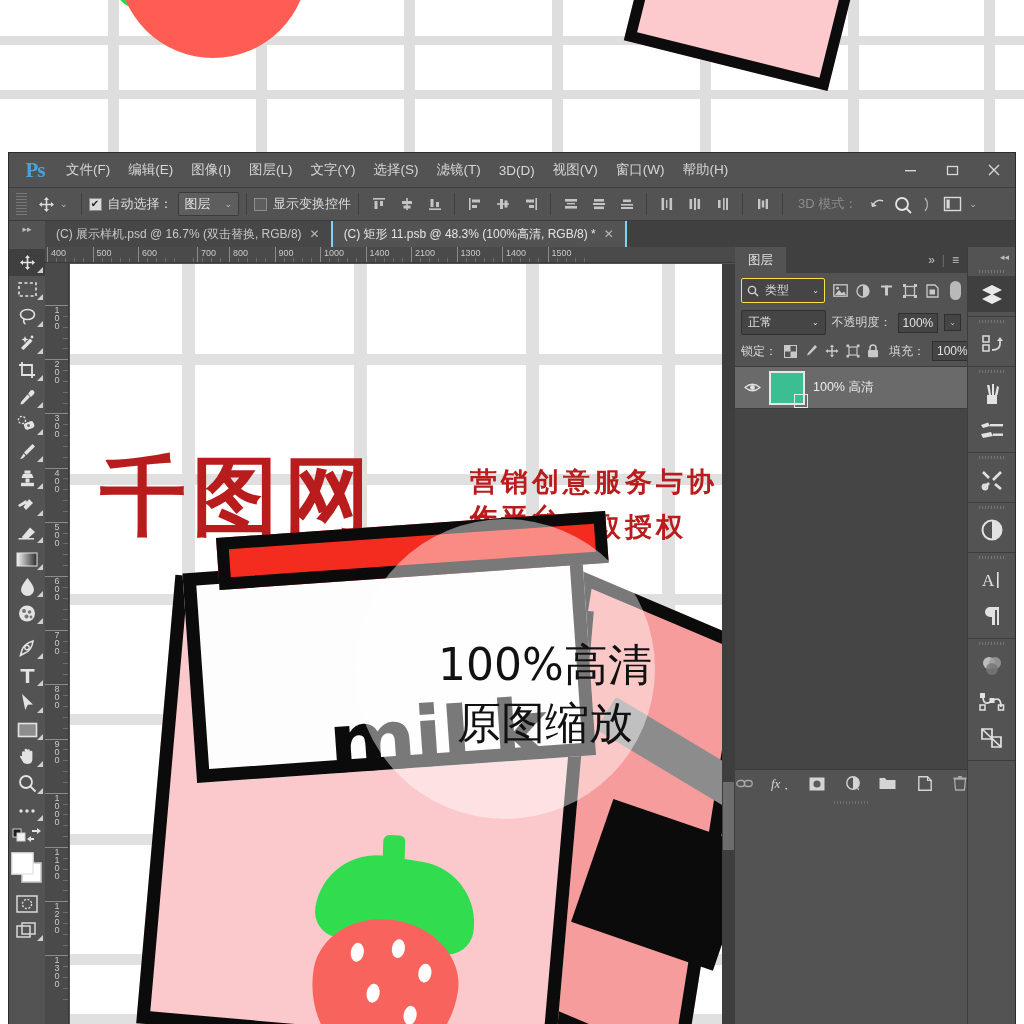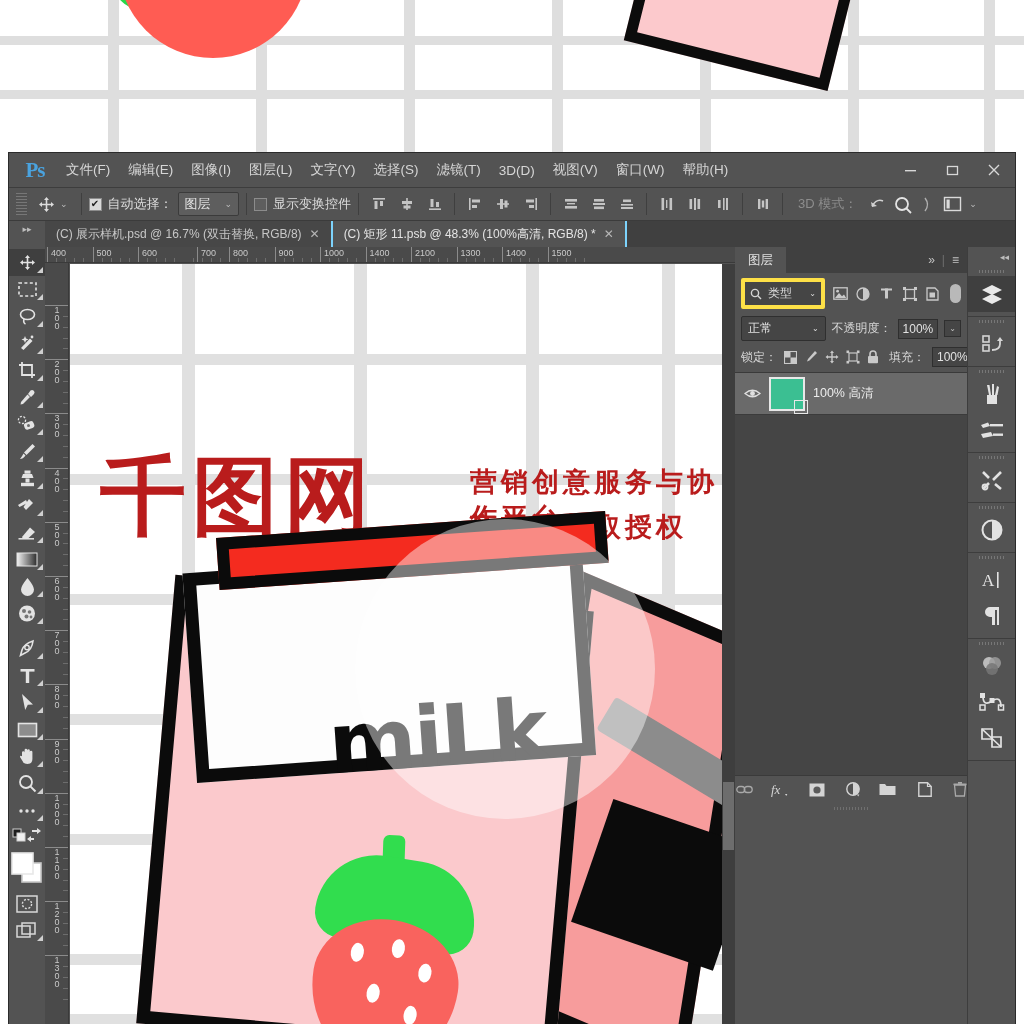--- a/index.html
+++ b/index.html
@@ -160,21 +160,21 @@
   .panel-wrap { width: 280px; display: flex; }
   .layers-panel { width: 232px; background: #535353; }
   .panel-tabs { display: flex; align-items: center; height: 26px; background: #404040; }
   .ptab { padding: 0 13px; height: 26px; display: flex; align-items: center;
     background: #535353; color: #e0e0e0; font-size: 12.5px; }
   .ptab-tools { margin-left: auto; display: flex; align-items: center; gap: 7px;
     padding-right: 8px; color: #c3c3c3; font-size: 12px; }
   .filter-row { display: flex; align-items: center; gap: 7px; padding: 5px 6px;
     background: #535353; }
   .filter-dd { display: flex; align-items: center; gap: 6px; background: #454545;
-    border: 4px solid #fde047; border-radius: 2px; padding: 3px 5px;
+    border: 1px solid #fde047; border-radius: 2px; padding: 3px 5px;
     color: #ddd; font-size: 12px; min-width: 84px; }
   .filter-dd .c { margin-left: auto; font-size: 8px; }
   .ficon { width: 19px; height: 19px; display: flex; align-items: center;
     justify-content: center; color: #c9c9c9; }
   .toggle-pill { width: 13px; height: 19px; background: #b9b9b9; border-radius: 7px;
     margin-left: 2px; }
   .mode-row { display: flex; align-items: center; gap: 6px; padding: 2px 6px 4px; }
   .mode-dd { display: flex; align-items: center; background: #454545;
     border: 1px solid #2f2f2f; border-radius: 2px; padding: 3px 6px; color: #e0e0e0;
     font-size: 12px; width: 122px; }
@@ -836,20 +836,24 @@
                 <div class="seed" style="left:34px;top:28px;width:13px;height:19px;"></div>
                 <div class="seed" style="left:74px;top:18px;width:13px;height:19px;"></div>
                 <div class="seed" style="left:104px;top:38px;width:13px;height:19px;"></div>
                 <div class="seed" style="left:56px;top:66px;width:13px;height:19px;"></div>
                 <div class="seed" style="left:96px;top:82px;width:13px;height:19px;"></div>
               </div>
             </div>
           </div>
 
           <div class="lens"></div>
+          <div class="lens-text">
+            <div>100%高清</div>
+            <div>原图缩放</div>
+          </div>
         </div>
 
         <div class="sb-v">
           <div class="sb-v-thumb"></div>
         </div>
 
       </div>
 
       <div class="rightcol">
         <div class="panel-wrap">

